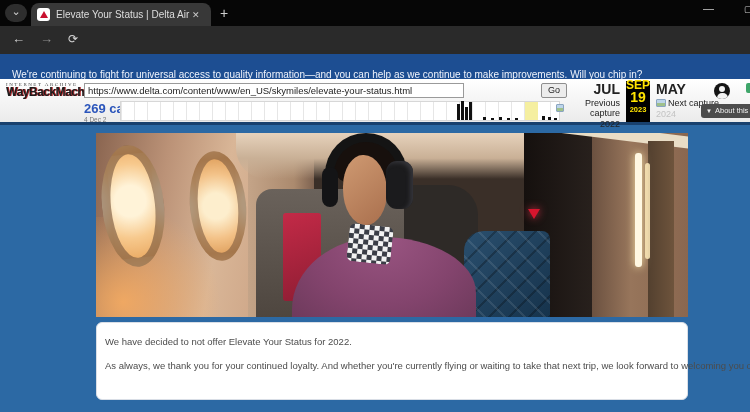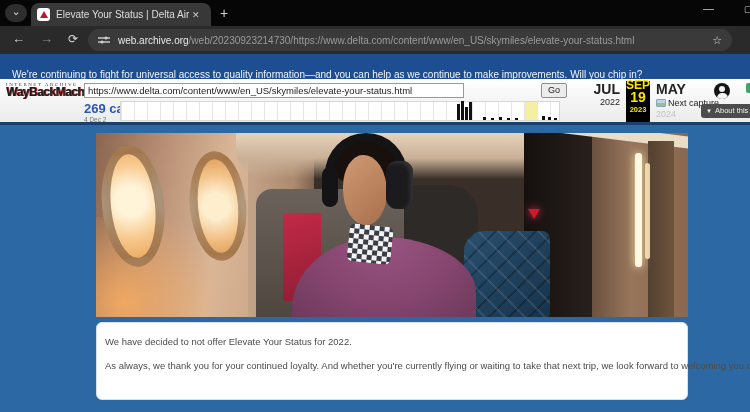--- a/index.html
+++ b/index.html
@@ -162,30 +162,20 @@
     </div>
     <div class="newtab-btn">+</div>
     <div class="win-min">—</div>
     <div class="win-max">▢</div>
   </div>
 
   <div class="navbar">
     <div class="nav-ico nav-back">←</div>
     <div class="nav-ico nav-fwd">→</div>
     <div class="nav-ico nav-reload">⟳</div>
-    <div class="omnibox">
-      <svg class="tune-icon" viewBox="0 0 12 10">
-        <line x1="0" y1="3" x2="12" y2="3" stroke="#cfcfcf" stroke-width="1.4"></line>
-        <line x1="0" y1="7" x2="12" y2="7" stroke="#cfcfcf" stroke-width="1.4"></line>
-        <circle cx="8" cy="3" r="1.6" fill="#cfcfcf"></circle>
-        <circle cx="4" cy="7" r="1.6" fill="#cfcfcf"></circle>
-      </svg>
-      <div class="url"><span class="host">web.archive.org</span><span class="path">/web/20230923214730/https://www.delta.com/content/www/en_US/skymiles/elevate-your-status.html</span></div>
-      <div class="star-icon">☆</div>
-    </div>
   </div>
 
   <div class="banner">
     <a href="#">We're continuing to fight for universal access to quality information—and you can help as we continue to make improvements. Will you chip in?</a>
   </div>
 
   <div class="wtb">
     <div class="wb-logo">
       <div class="wb-logo-top">INTERNET ARCHIVE</div>
       <div class="wb-logo-main">WayBackMachine</div>
@@ -206,20 +196,24 @@
       <div class="spark-bar" style="left:370px;height:2px;"></div>
       <div class="spark-bar" style="left:378px;height:3px;"></div>
       <div class="spark-bar" style="left:386px;height:2px;"></div>
       <div class="spark-bar" style="left:394px;height:2px;"></div>
       <div class="spark-bar" style="left:421px;height:4px;"></div>
       <div class="spark-bar" style="left:427px;height:3px;"></div>
       <div class="spark-bar" style="left:433px;height:2px;"></div>
     </div>
     <div class="cap-nav prev-block">
       <div class="cap-month">JUL</div>
+      <div class="cap-row">
+        <span class="thumb-icon"></span>
+        <span>Previous capture</span>
+      </div>
       <div class="cap-year">2022</div>
     </div>
     <div class="datebox">
       <div class="m">SEP</div>
       <div class="d">19</div>
       <div class="y">2023</div>
     </div>
     <div class="cap-nav next-block">
       <div class="cap-month">MAY</div>
       <div class="cap-row">

